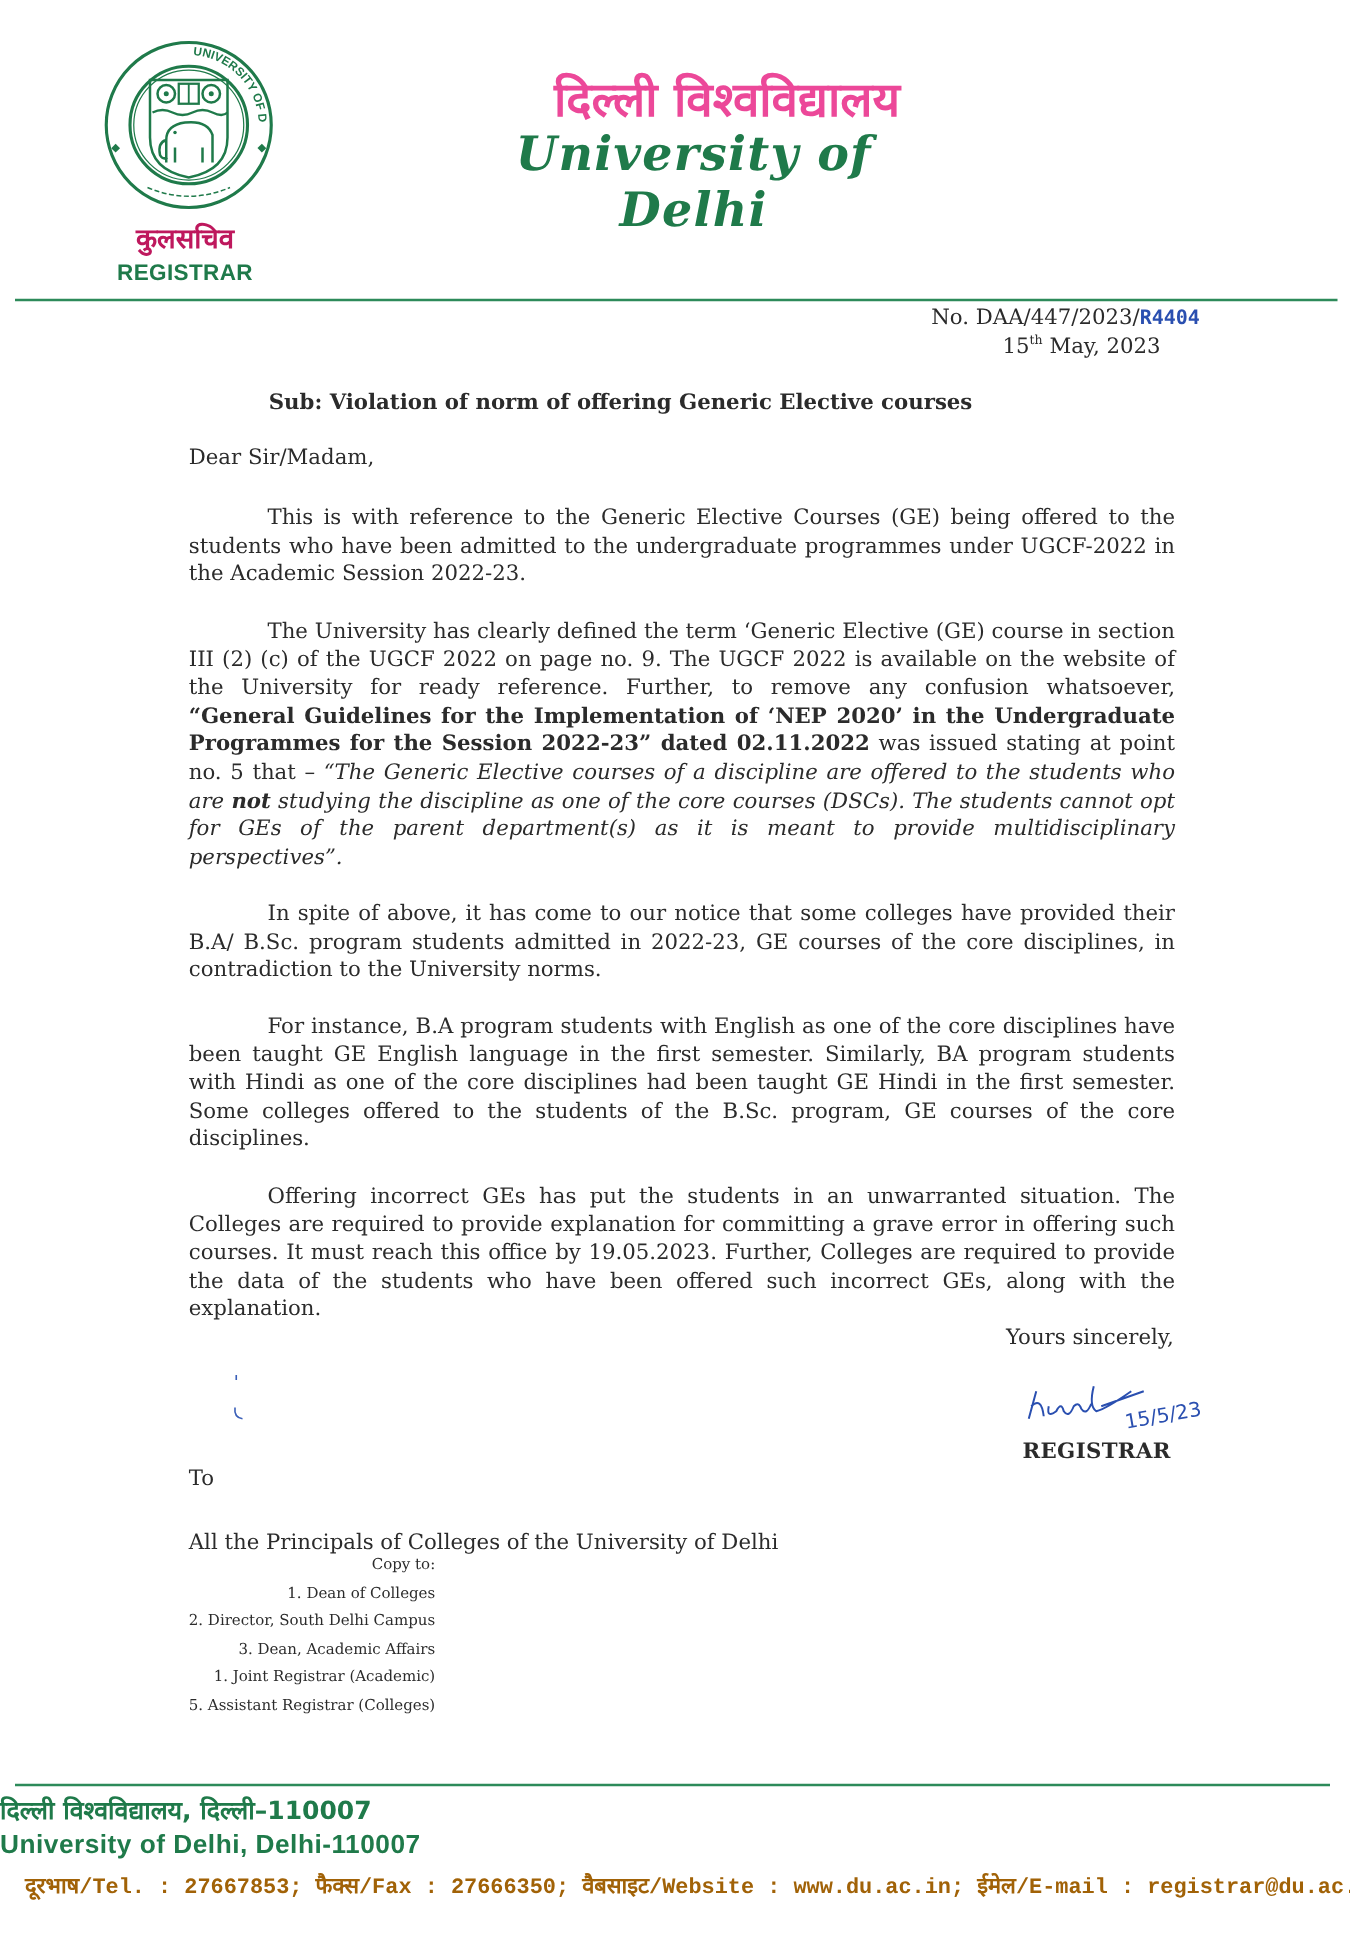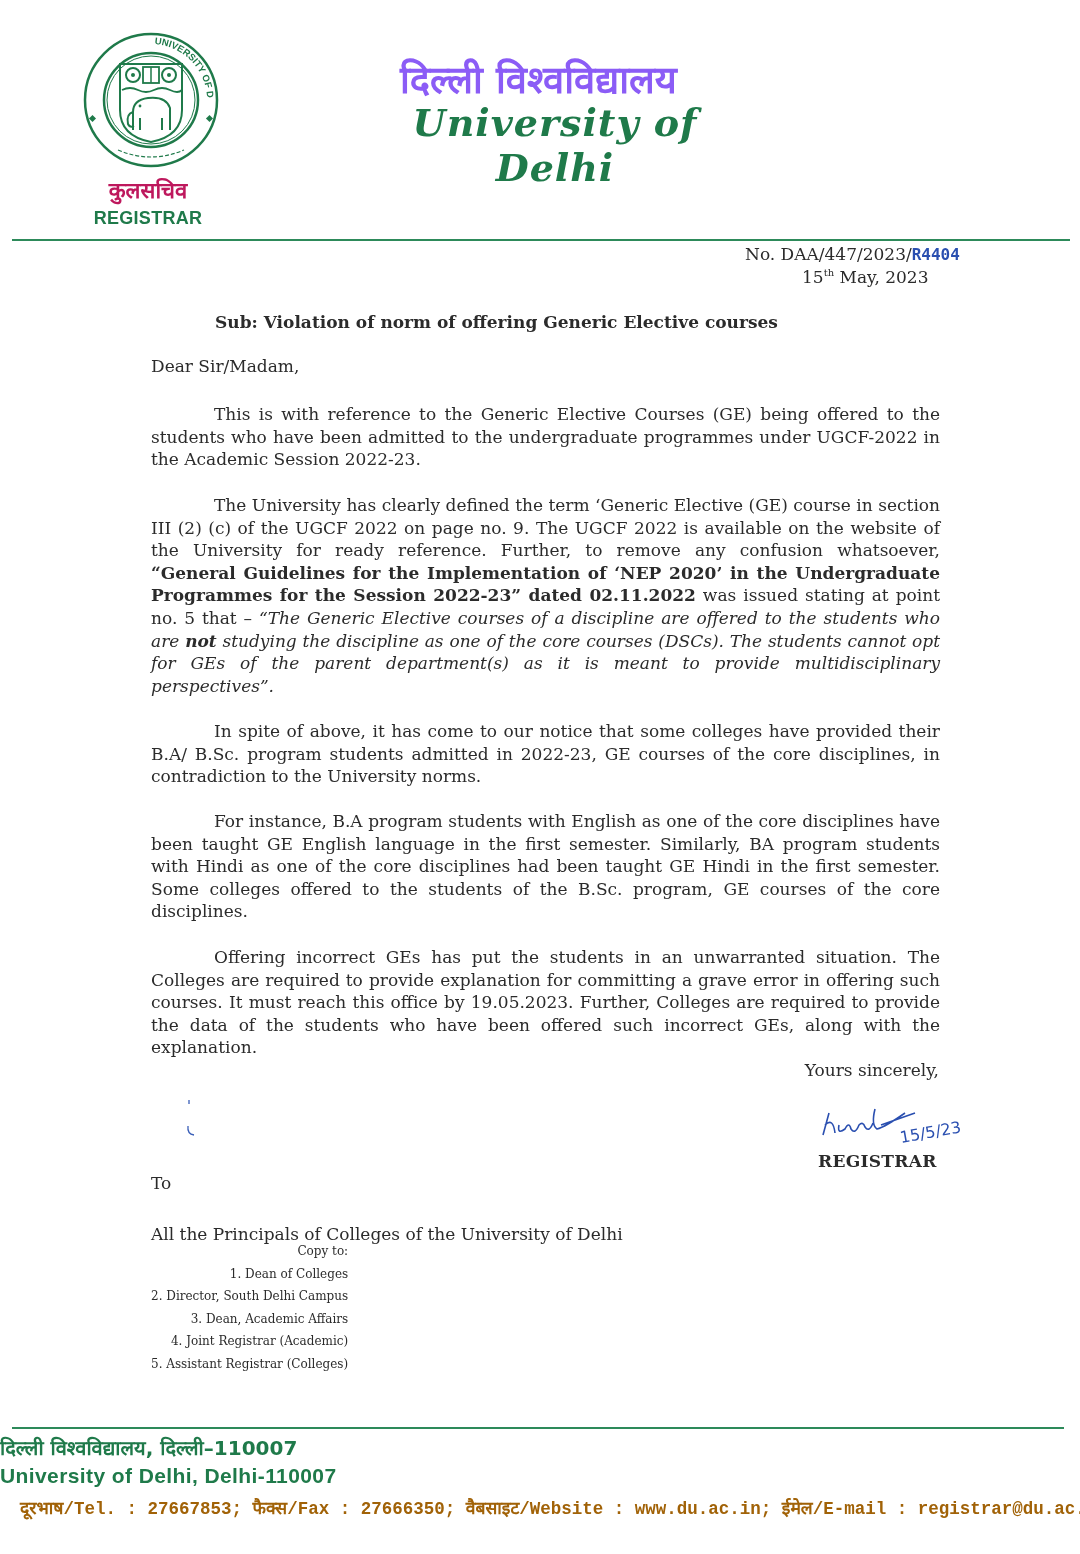--- a/index.html
+++ b/index.html
@@ -45,25 +45,25 @@
       font-size: 18px;
       font-weight: bold;
       color: #1f7a4a;
       letter-spacing: 0.3px;
     }
     .univ-hindi {
       position: absolute;
       left: 400px;
       top: 52px;
       width: 320px;
-      text-align: left;
+      text-align: right;
       font-family: "DejaVu Sans", sans-serif;
       font-size: 38px;
       font-weight: bold;
-      color: #8b5cf6;
+      color: #ec4899;
     }
     .univ-english {
       position: absolute;
       left: 355px;
       top: 100px;
       width: 400px;
       text-align: center;
       font-family: "DejaVu Serif", serif;
       font-size: 38px;
       font-weight: bold;
@@ -305,21 +305,21 @@
 
 <div class="to-label">To</div>
 <div class="to-recipient">All the Principals of Colleges of the University of Delhi</div>
 
 <div class="copy-block">
   <div>Copy to:</div>
   <ol>
     <li>1. Dean of Colleges</li>
     <li>2. Director, South Delhi Campus</li>
     <li>3. Dean, Academic Affairs</li>
-    <li>4. Joint Registrar (Academic)</li>
+    <li>1. Joint Registrar (Academic)</li>
     <li>5. Assistant Registrar (Colleges)</li>
   </ol>
 </div>
 
 <div class="rule rule-bottom"></div>
 <div class="footer-hindi">दिल्ली विश्वविद्यालय, दिल्ली–110007</div>
 <div class="footer-english">University of Delhi, Delhi-110007</div>
 <div class="footer-contact">
   <span>दूरभाष/Tel. : </span><span>27667853</span><span>; फैक्स/Fax : </span><span>27666350</span><span>; वैबसाइट/Website : </span><a>www.du.ac.in</a><span>;  ईमेल/E-mail : </span><a>registrar@du.ac.in</a>
 </div>

